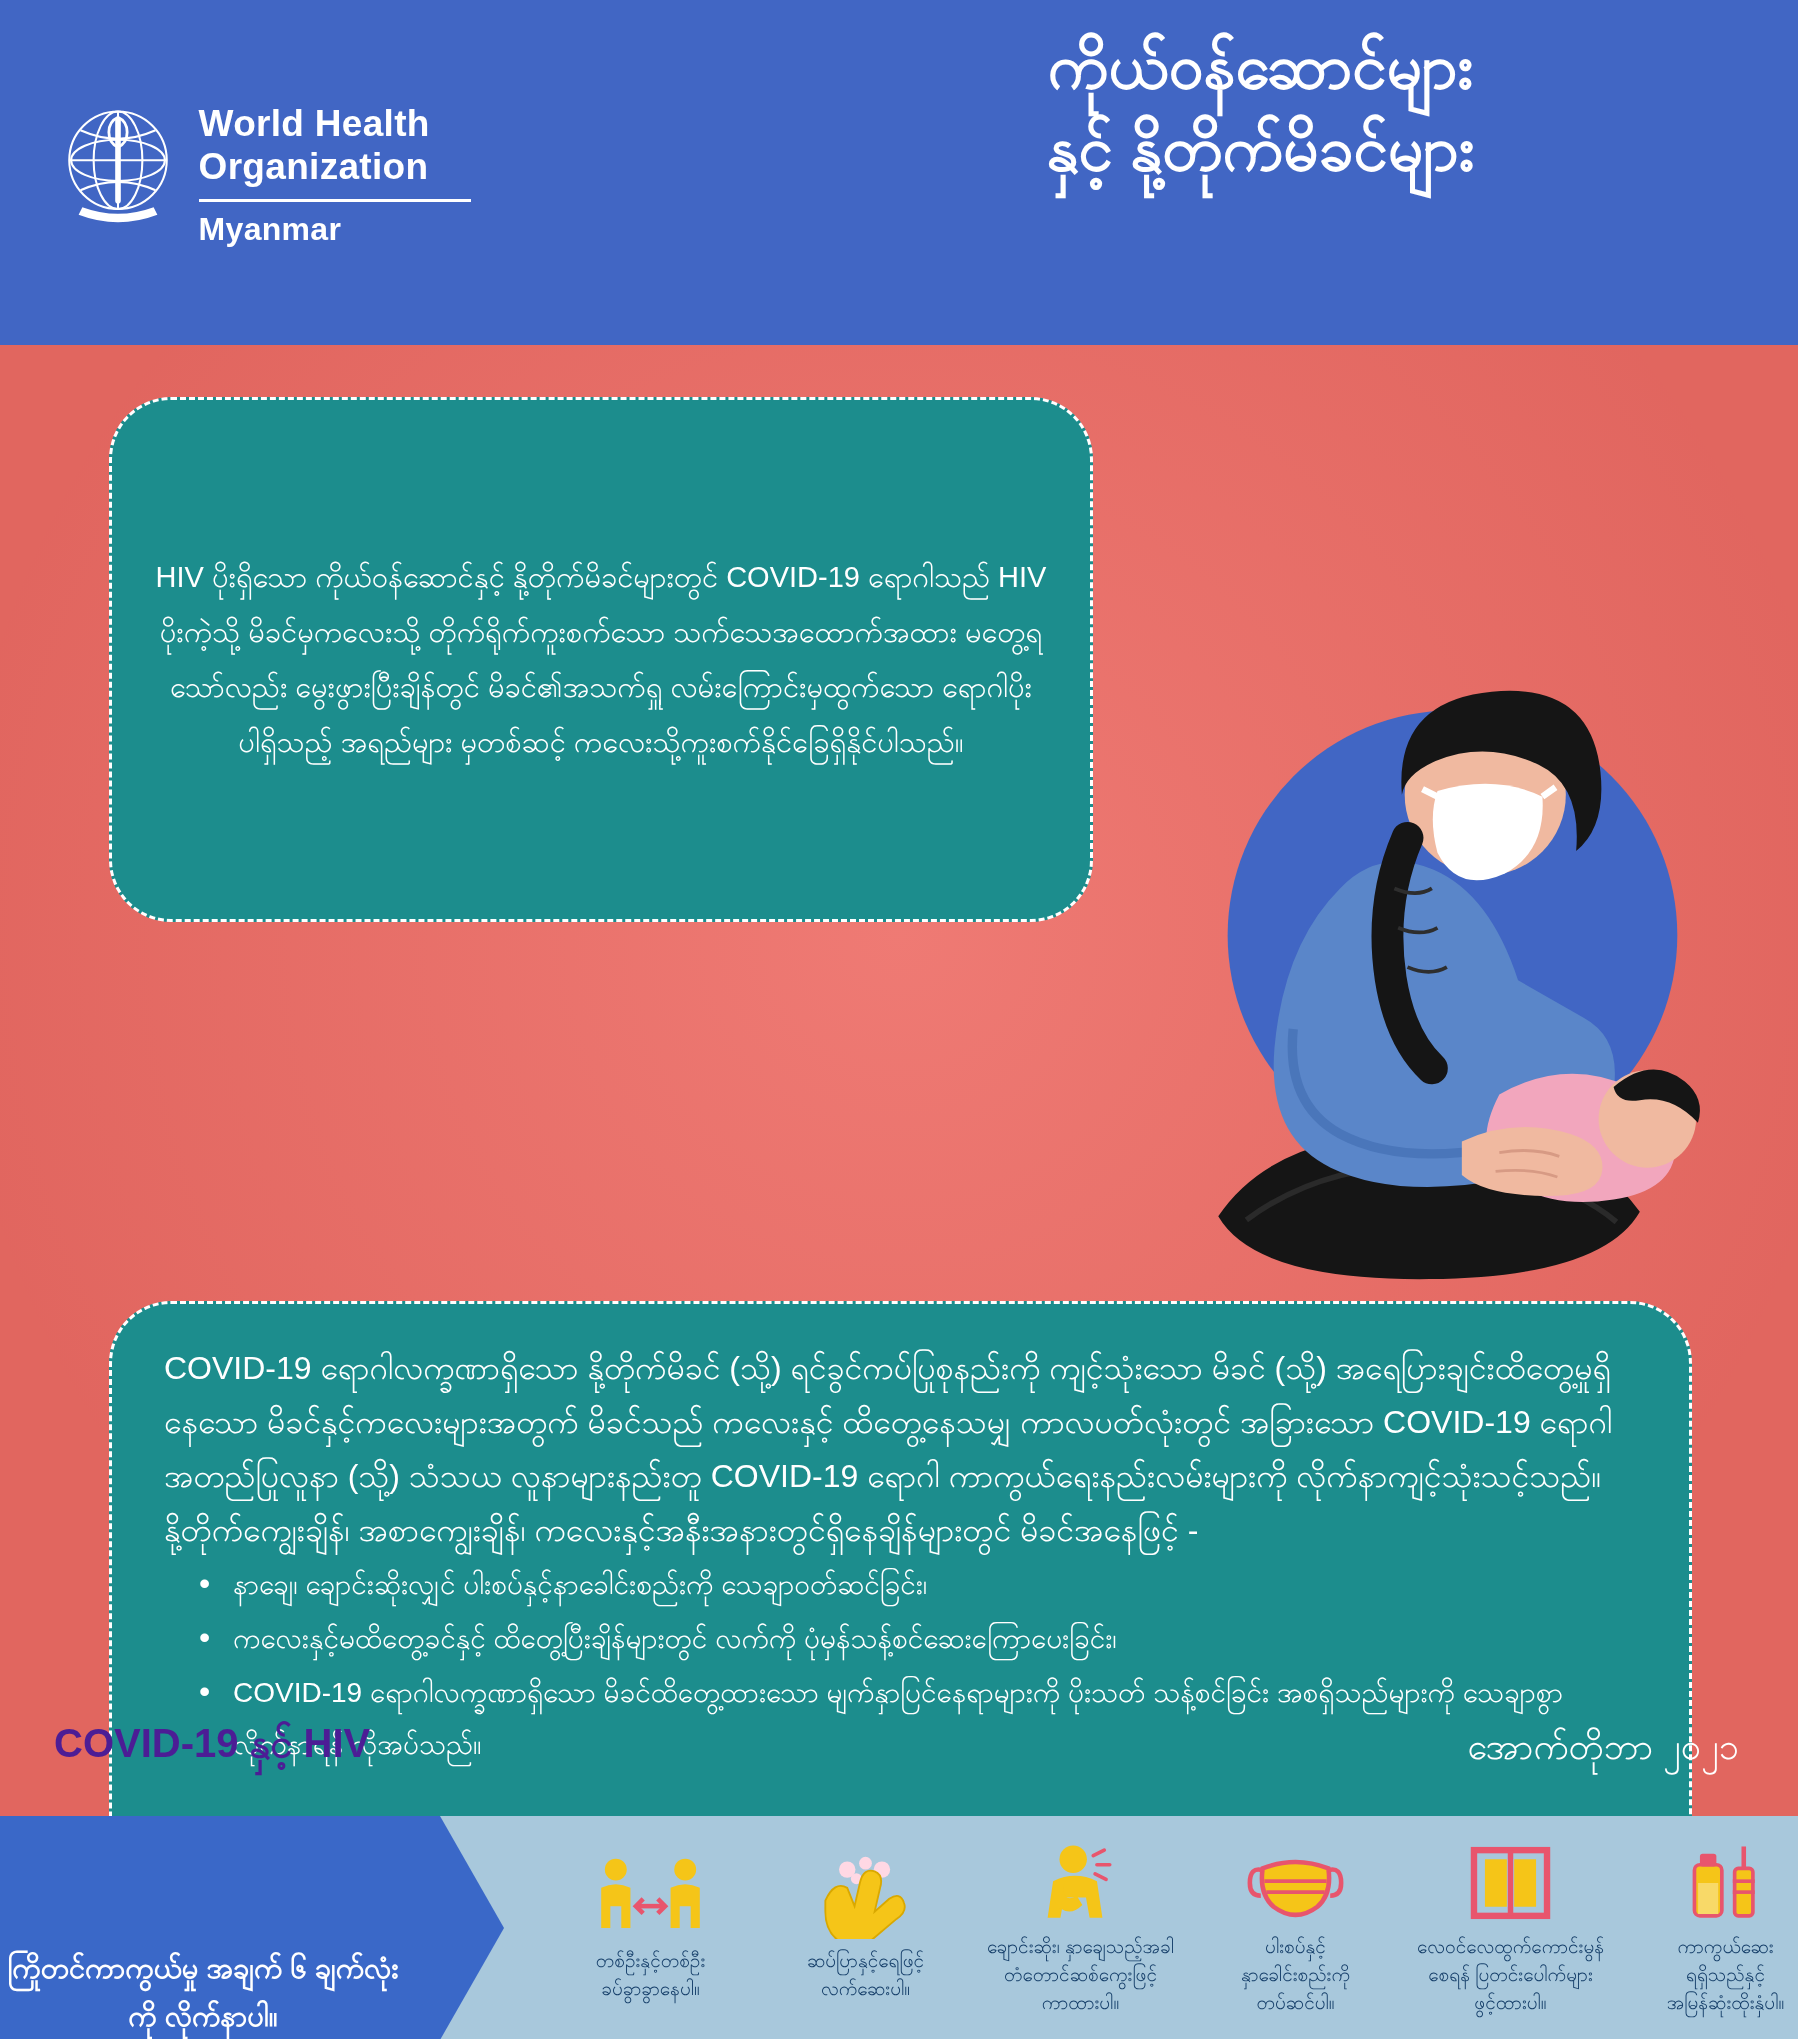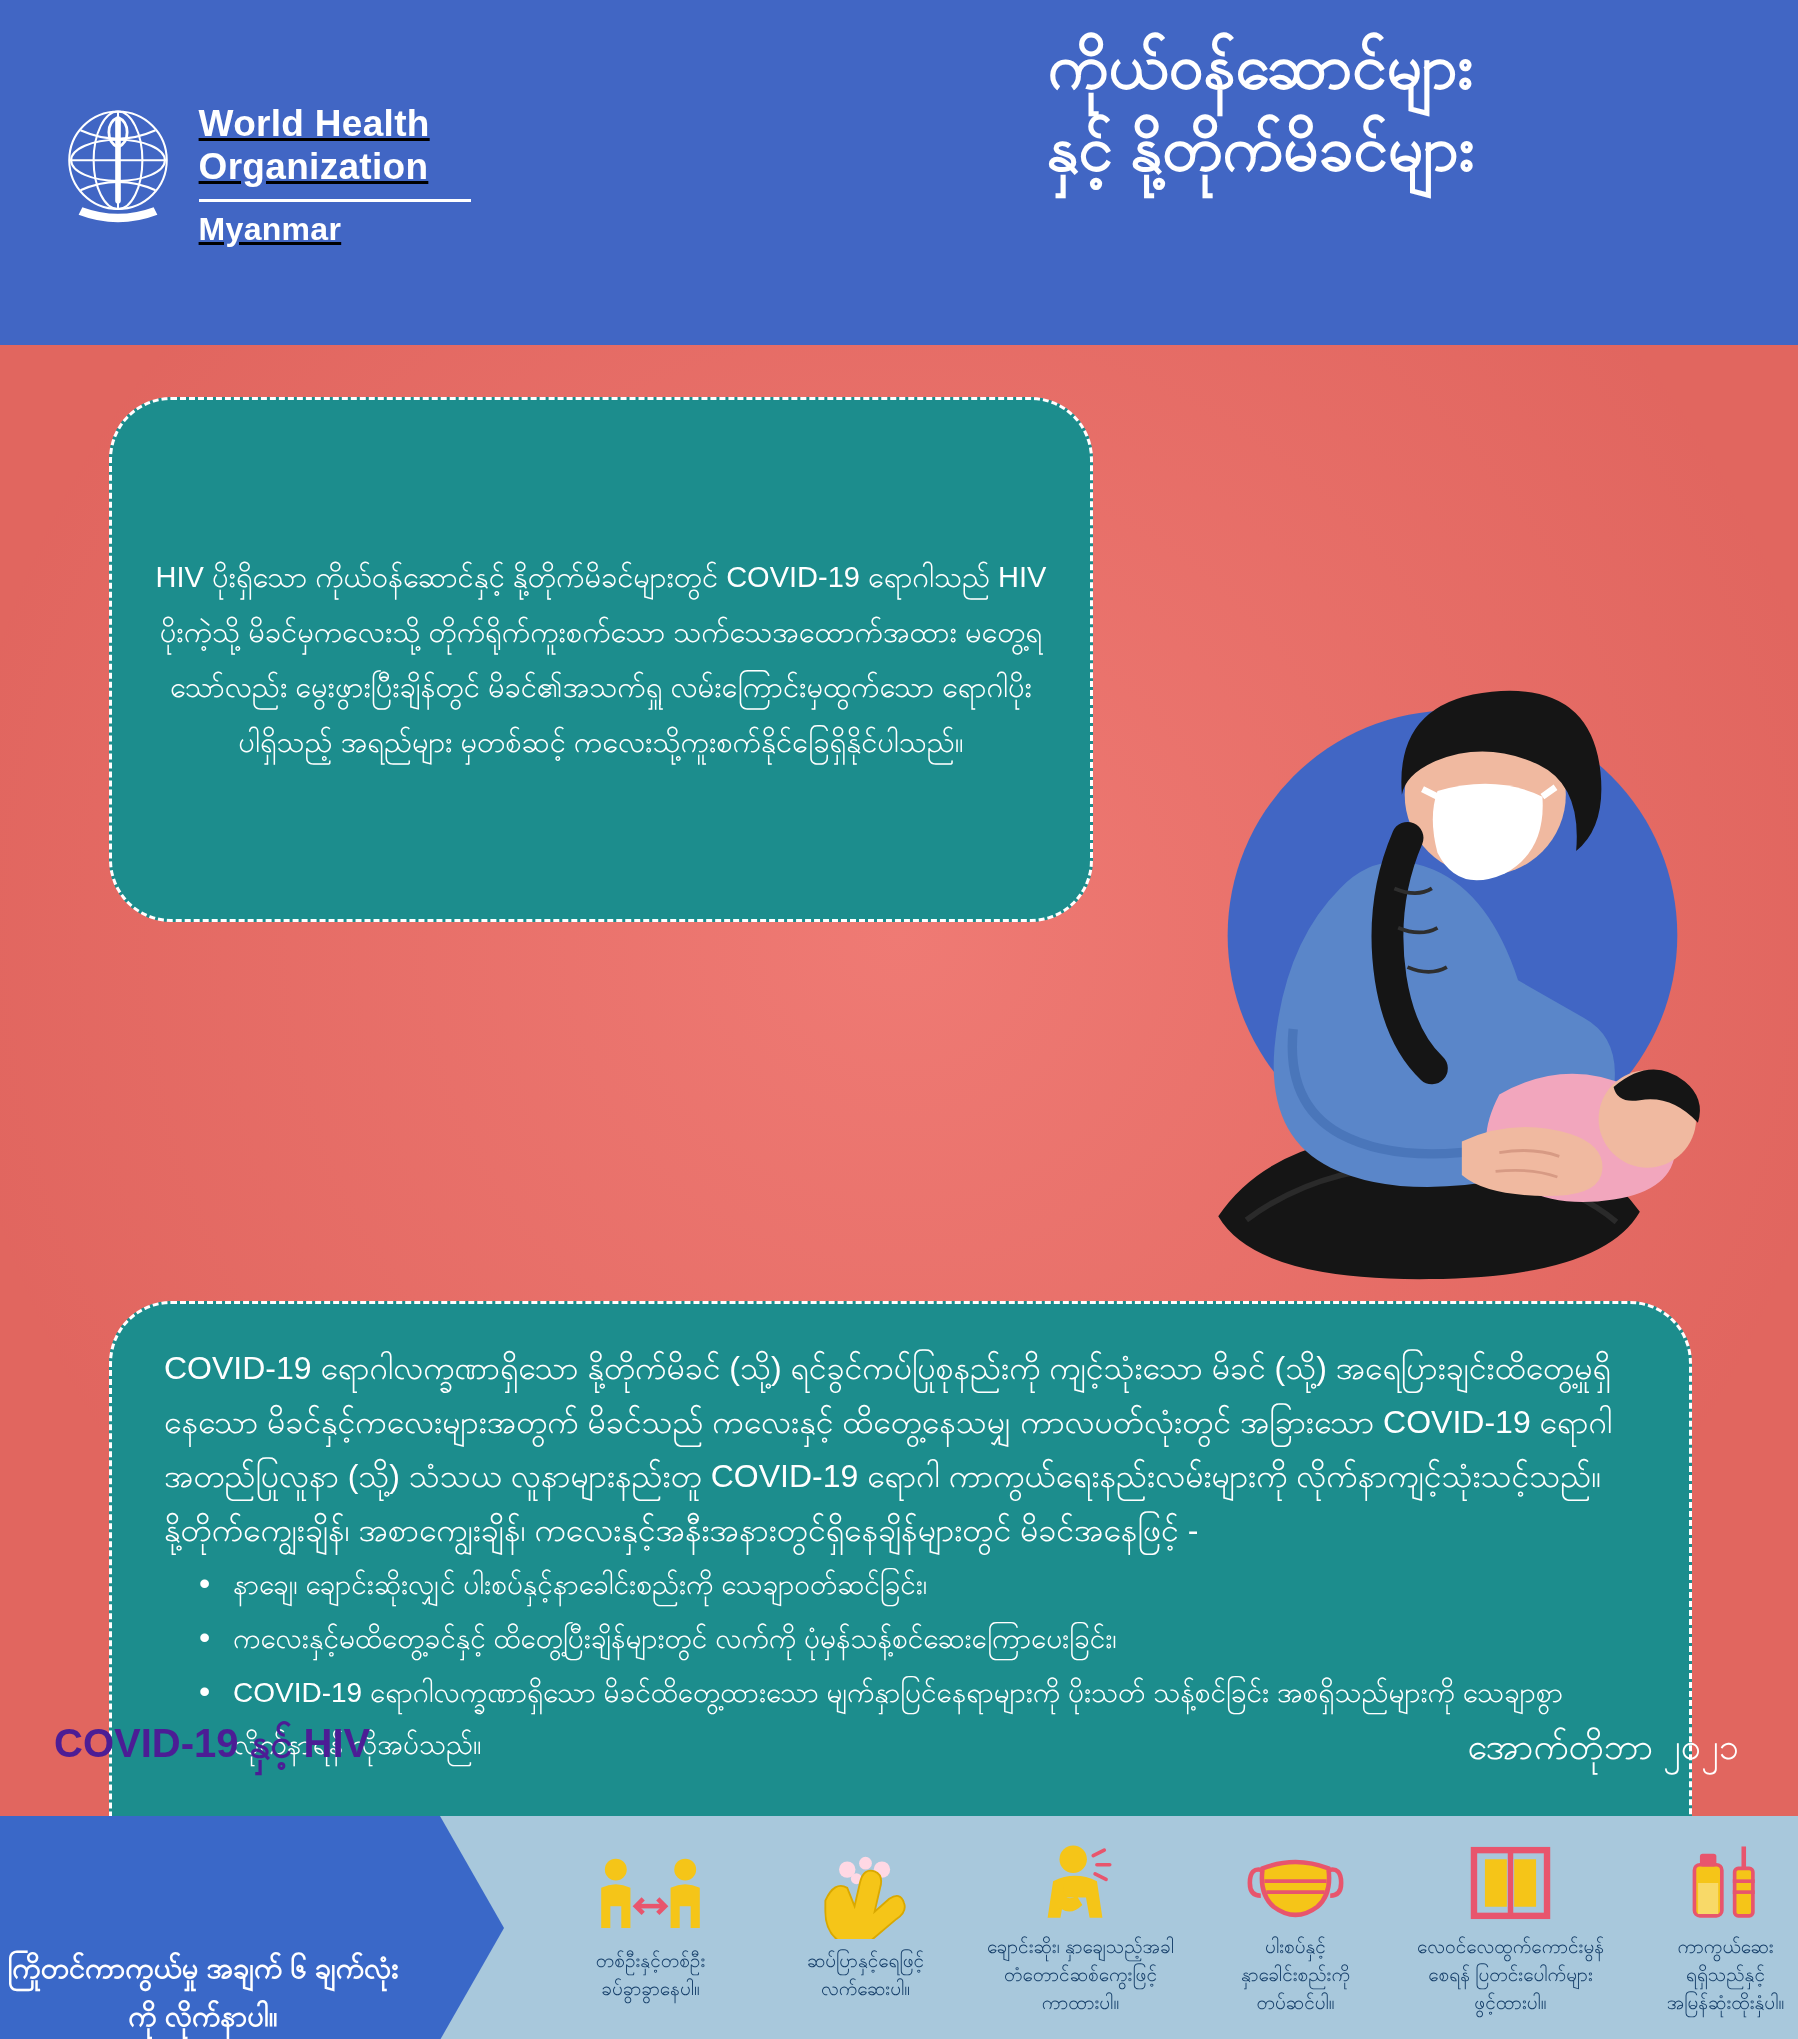--- a/index.html
+++ b/index.html
@@ -22,21 +22,20 @@
     height: 345px;
     background: #4166c4;
     display: flex;
     align-items: center;
   }
   .logo-block {
     display: flex;
     align-items: flex-start;
     margin-left: 58px;
     margin-top: 5.6px;
-    text-decoration: underline;
   }
   .who-emblem {
     width: 120px;
     height: 141px;
     flex: 0 0 auto;
     margin-right: 20.6px;
   }
   .who-text {
     color: #ffffff;
     font-family: "Liberation Sans", sans-serif;

